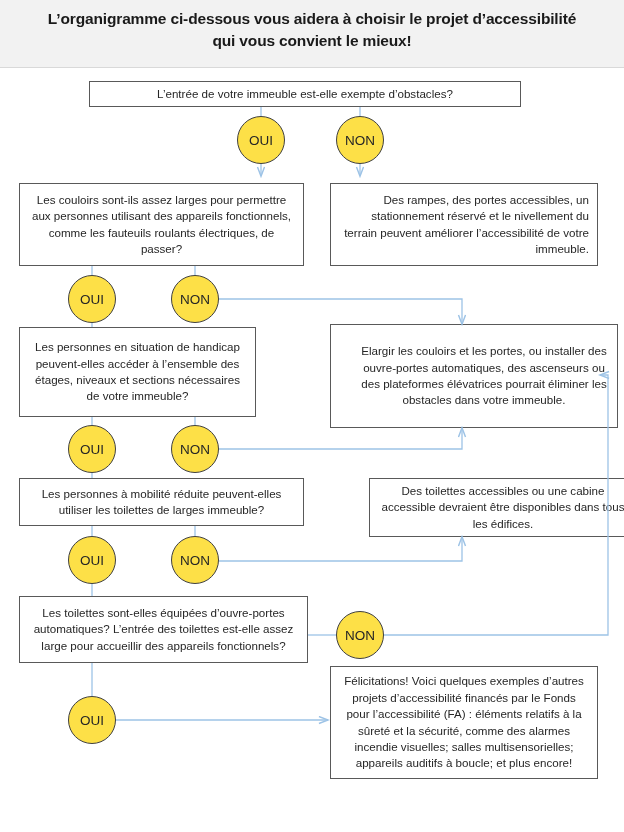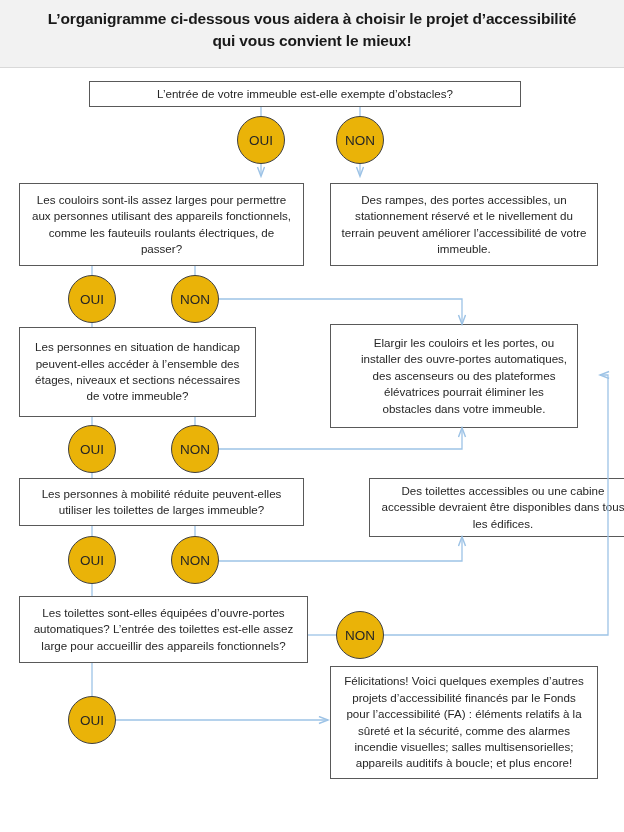--- a/index.html
+++ b/index.html
@@ -62,21 +62,21 @@
     width: 100%;
   }
   
   .circle {
     position: absolute;
     box-sizing: border-box;
     width: 48px;
     height: 48px;
     border-radius: 50%;
     border: 1.2px solid #404040;
-    background: #eab308;
+    background: #fde047;
     display: flex;
     align-items: center;
     justify-content: center;
     font-size: 13.5px;
     color: #262626;
     z-index: 3;
   }
   
   #connectors {
     position: absolute;
@@ -149,34 +149,34 @@
   <div class="circle" style="left:237px; top:116px;">
     <span>OUI</span>
   </div>
   <div class="circle" style="left:336px; top:116px;">
     <span>NON</span>
   </div>
 
   <div class="box" style="left:19px; top:183px; width:285px; height:83px;">
     <span>Les couloirs sont-ils assez larges pour permettre aux personnes utilisant des appareils fonctionnels, comme  les fauteuils roulants électriques, de passer?</span>
   </div>
-  <div class="box" style="left:330px; top:183px; width:268px; height:83px;">
+  <div class="box" style="left:330px; top:183px; width:268px; height:83px;text-align:right;">
     <span>Des rampes, des portes accessibles, un stationnement réservé et le nivellement du terrain peuvent améliorer l’accessibilité de votre immeuble.</span>
   </div>
   <div class="circle" style="left:68px; top:275px;">
     <span>OUI</span>
   </div>
   <div class="circle" style="left:171px; top:275px;">
     <span>NON</span>
   </div>
 
   <div class="box" style="left:19px; top:327px; width:237px; height:90px;">
     <span>Les personnes en situation de handicap peuvent-elles accéder à l’ensemble des étages, niveaux et sections nécessaires de votre immeuble?</span>
   </div>
-  <div class="box" style="left:330px; top:324px; width:248px; height:104px;padding-left:28px;">
+  <div class="box" style="left:330px; top:324px; width:288px; height:104px;padding-left:28px;">
     <span>Elargir les couloirs et les portes, ou installer des ouvre-portes  automatiques, des ascenseurs ou des plateformes élévatrices pourrait éliminer les obstacles dans votre immeuble.</span>
   </div>
   <div class="circle" style="left:68px; top:425px;">
     <span>OUI</span>
   </div>
   <div class="circle" style="left:171px; top:425px;">
     <span>NON</span>
   </div>
 
   <div class="box" style="left:19px; top:478px; width:285px; height:48px;">

